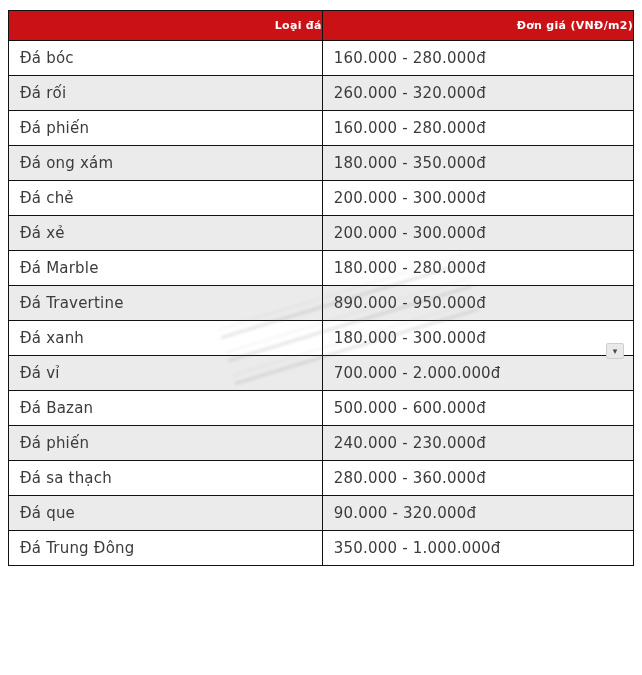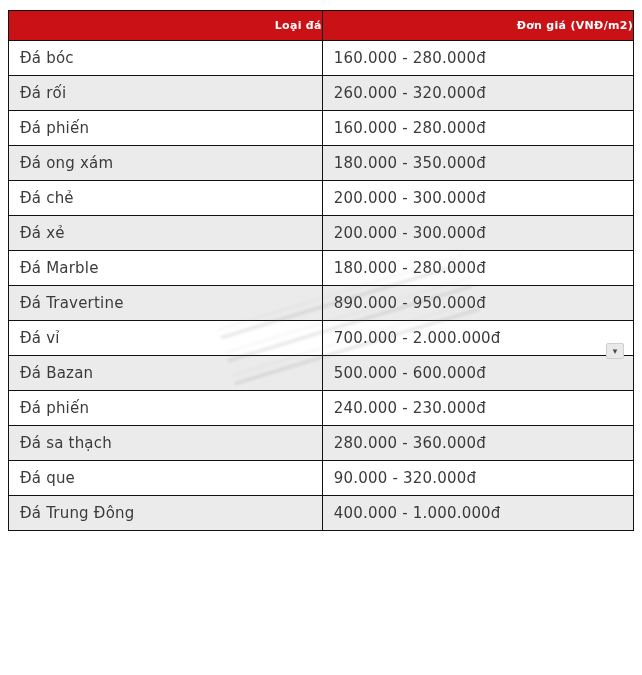--- a/index.html
+++ b/index.html
@@ -132,20 +132,24 @@
         </tr>
         <tr>
           <td>Đá Marble</td>
           <td>180.000 - 280.000đ</td>
         </tr>
         <tr>
           <td>Đá Travertine</td>
           <td>890.000 - 950.000đ</td>
         </tr>
         <tr>
+          <td>Đá xanh</td>
+          <td>180.000 - 300.000đ</td>
+        </tr>
+        <tr>
           <td>Đá vỉ</td>
           <td>700.000 - 2.000.000đ</td>
         </tr>
         <tr>
           <td>Đá Bazan</td>
           <td>500.000 - 600.000đ</td>
         </tr>
         <tr>
           <td>Đá phiến</td>
           <td>240.000 - 230.000đ</td>
@@ -153,21 +157,21 @@
         <tr>
           <td>Đá sa thạch</td>
           <td>280.000 - 360.000đ</td>
         </tr>
         <tr>
           <td>Đá que</td>
           <td>90.000 - 320.000đ</td>
         </tr>
         <tr>
           <td>Đá Trung Đông</td>
-          <td>400.000 - 1.000.000đ</td>
+          <td>350.000 - 1.000.000đ</td>
         </tr>
       </tbody>
   </table>
 
   <div class="watermark"></div>
 
   <div class="caret-btn">
     <span>▾</span>
   </div>
 

